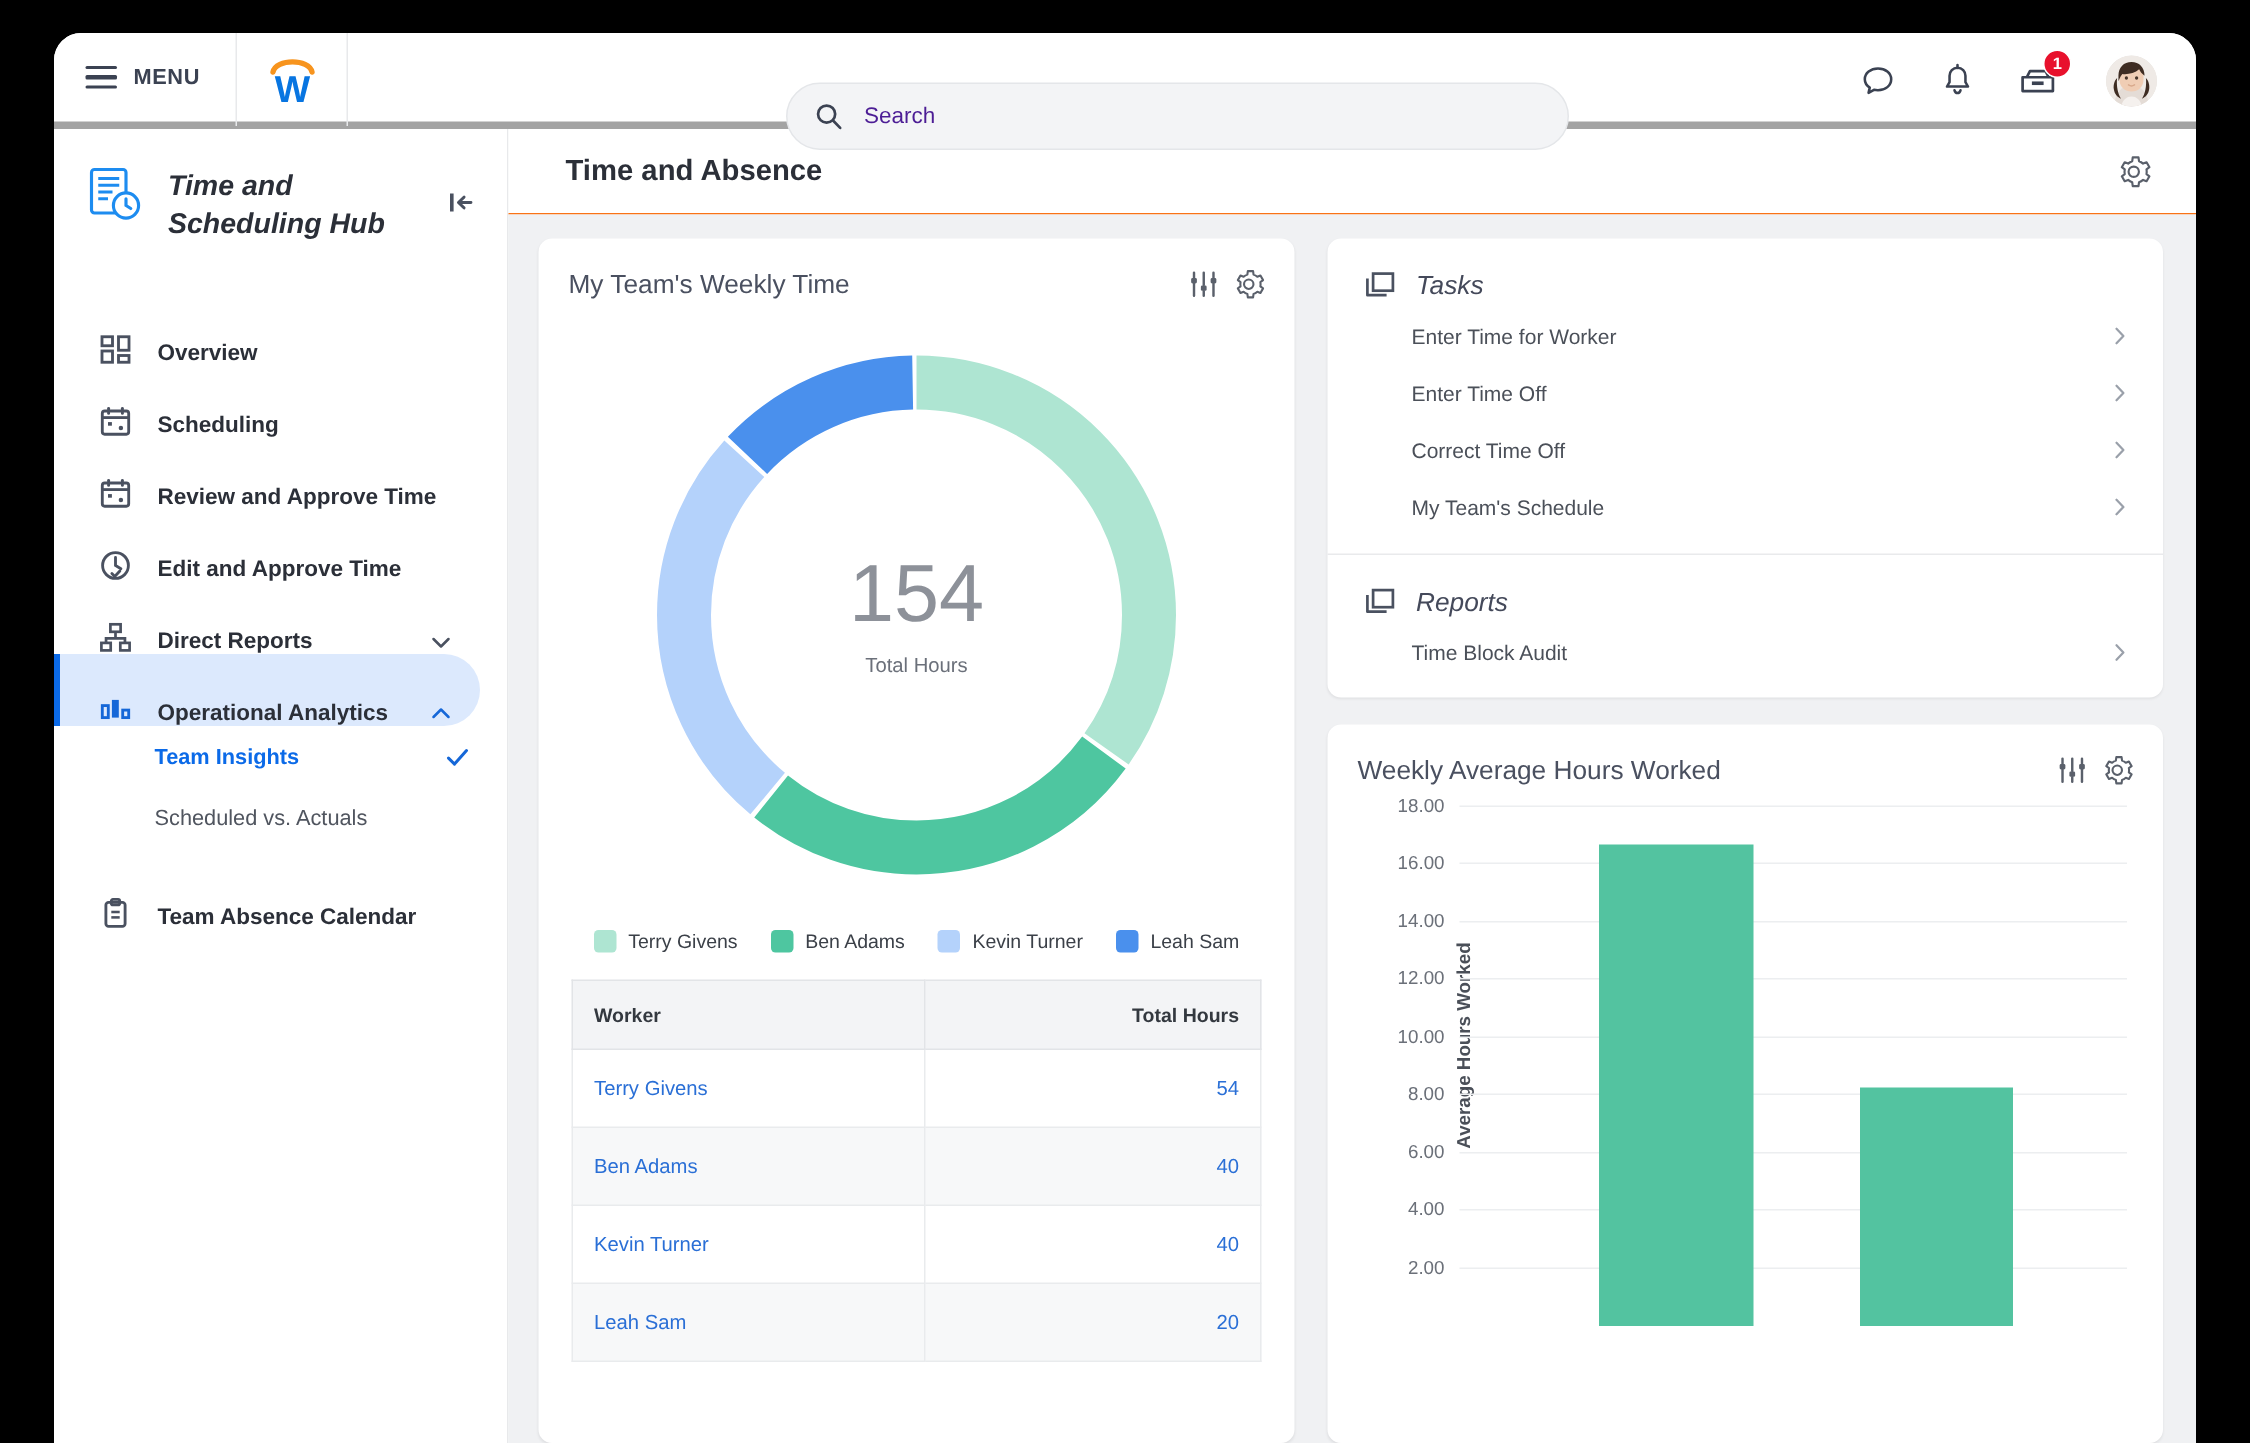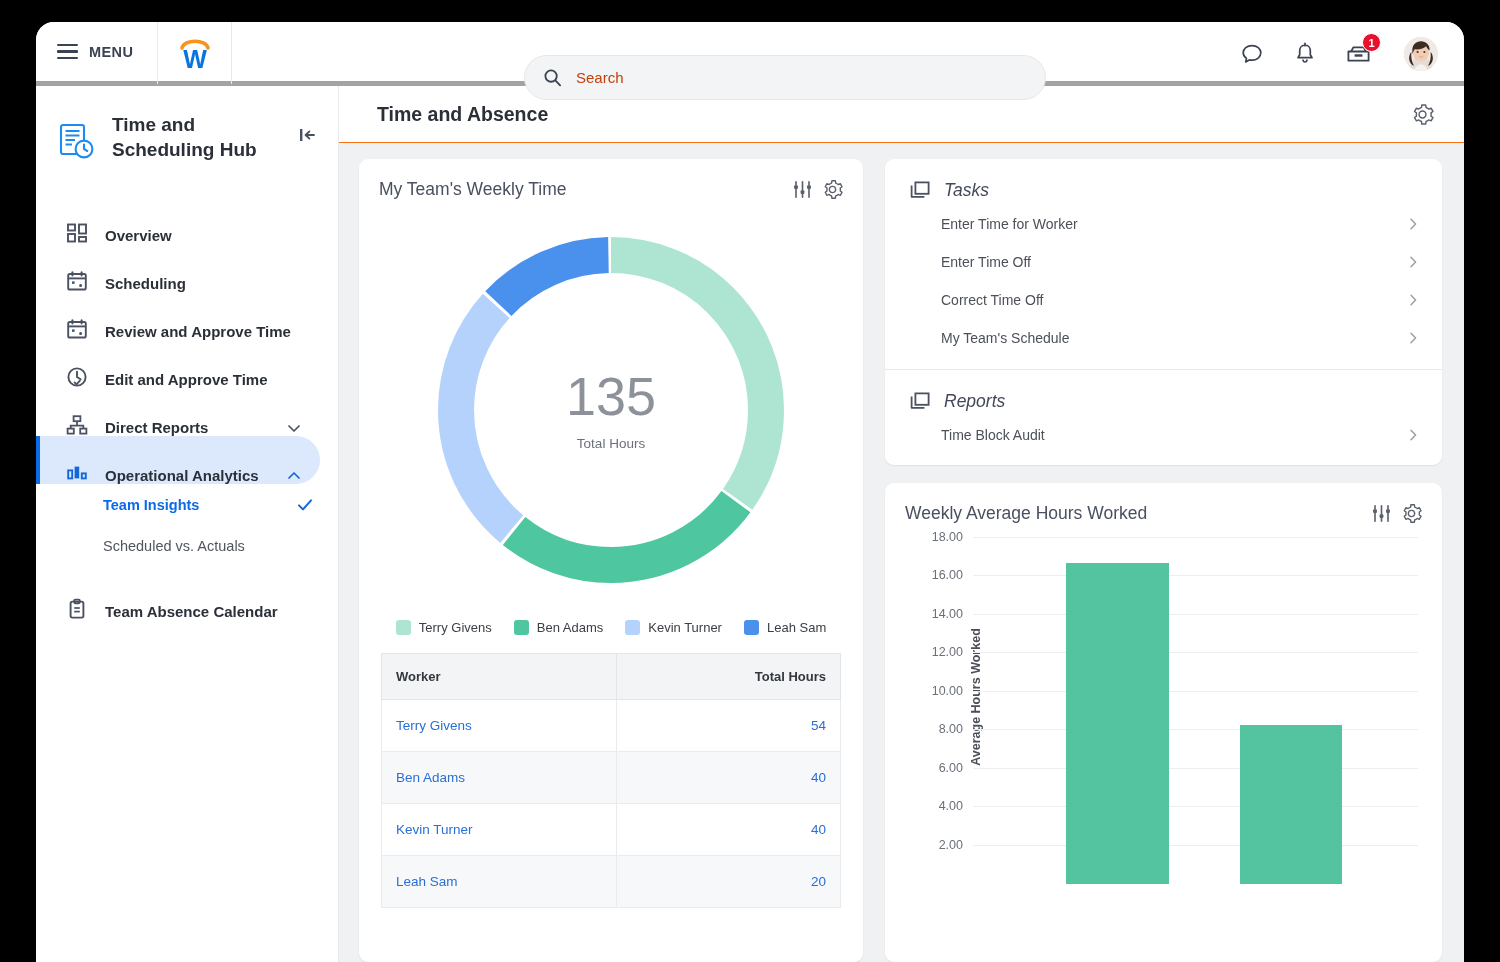--- a/index.html
+++ b/index.html
@@ -53,21 +53,21 @@
     position: absolute; left: 488px; top: 33px;
     width: 522px; height: 45px;
     background: #f3f4f6;
     border: 1px solid #e4e6e9;
     border-radius: 23px;
     display: flex; align-items: center;
     padding: 0 18px;
     gap: 14px;
     cursor: text;
   }
-  #search-placeholder { font-size: 15px; color: #c2410c; }
+  #search-placeholder { font-size: 15px; color: #4c1d95; }
   #top-actions {
     position: absolute; right: 26px; top: 0; height: 64px;
     display: flex; align-items: center; gap: 28px;
   }
   .top-icon { position: relative; cursor: pointer; display: flex; align-items: center; }
   #inbox-badge {
     position: absolute; right: -9px; top: -9px;
     min-width: 19px; height: 19px;
     background: #e8112d; color: #fff;
     border-radius: 50%;
@@ -83,23 +83,24 @@
   
   #body-row { display: flex; height: 876px; }
   
   #sidebar {
     width: 303px; flex: 0 0 303px;
     background: #ffffff;
     border-right: 1px solid #e8e9eb;
     padding-top: 16px;
   }
   #hub-head {
-    display: flex; align-items: flex-end;
+    display: flex; align-items: flex-start;
     padding: 8px 20px 0 22px; gap: 16px;
     position: relative;
+    font-style: italic;
   }
   #hub-title {
     font-size: 19px; font-weight: 700; color: #2b2f38;
     line-height: 1.32; max-width: 160px;
     padding-top: 2px;
   }
   #collapse-btn { position: absolute; right: 20px; top: 24px; cursor: pointer; }
   #nav { margin-top: 34px; }
   .nav-item {
     display: flex; align-items: flex-end;
@@ -455,21 +456,21 @@
             <svg width="372" height="372" viewBox="0 0 372 372">
               <g transform="translate(186,186) rotate(-90)">
 
                 <circle r="155" fill="none" stroke="#aee5d2" stroke-width="36" stroke-dasharray="338.5 635.4" stroke-dashoffset="0"></circle>
                 <circle r="155" fill="none" stroke="#4ec6a0" stroke-width="36" stroke-dasharray="249.9 723.9" stroke-dashoffset="-341.5"></circle>
                 <circle r="155" fill="none" stroke="#b4d2fb" stroke-width="36" stroke-dasharray="249.9 723.9" stroke-dashoffset="-594.4"></circle>
                 <circle r="155" fill="none" stroke="#4a90ed" stroke-width="36" stroke-dasharray="123.5 850.4" stroke-dashoffset="-847.4"></circle>
               </g>
             </svg>
             <div id="donut-center">
-              <div id="donut-total">135</div>
+              <div id="donut-total">154</div>
               <div id="donut-sub">Total Hours</div>
             </div>
           </div>
 
           <div id="legend">
             <span class="legend-item">
               <span class="legend-swatch" style="background:#aee5d2"></span>
               <span class="legend-label">Terry Givens</span>
             </span>
             <span class="legend-item">

